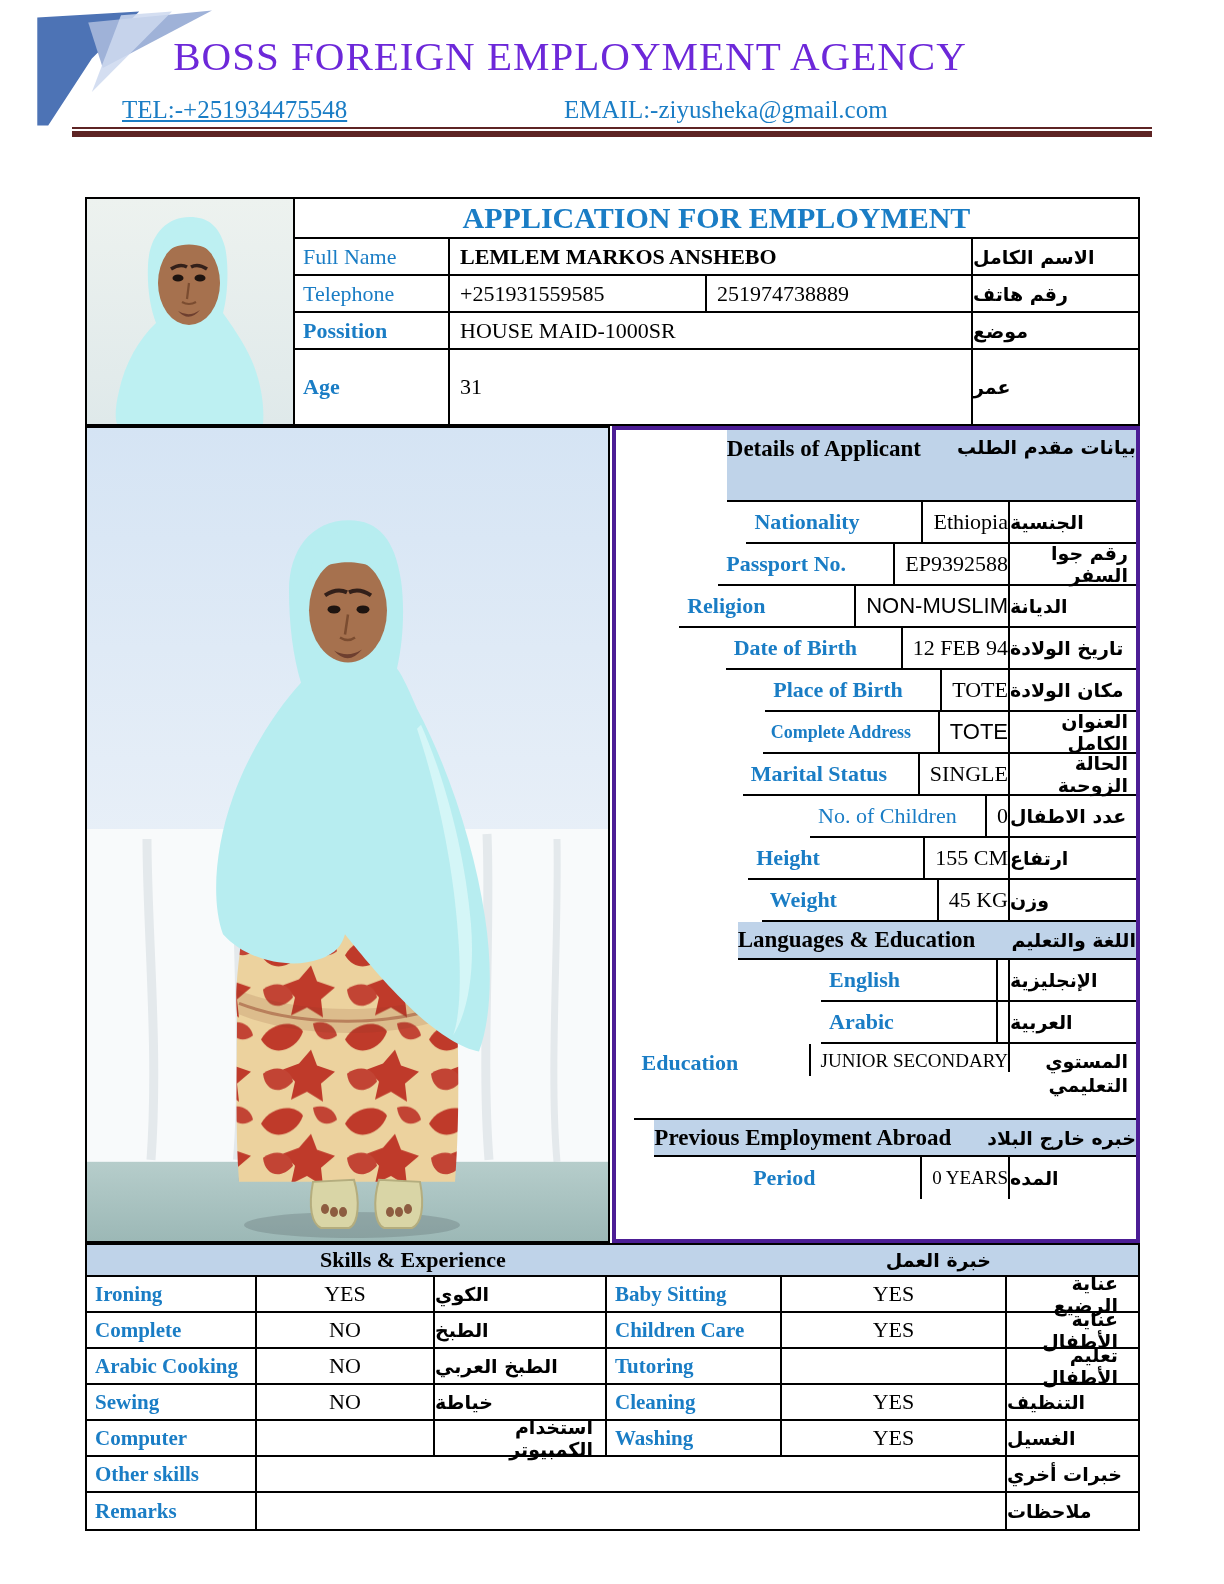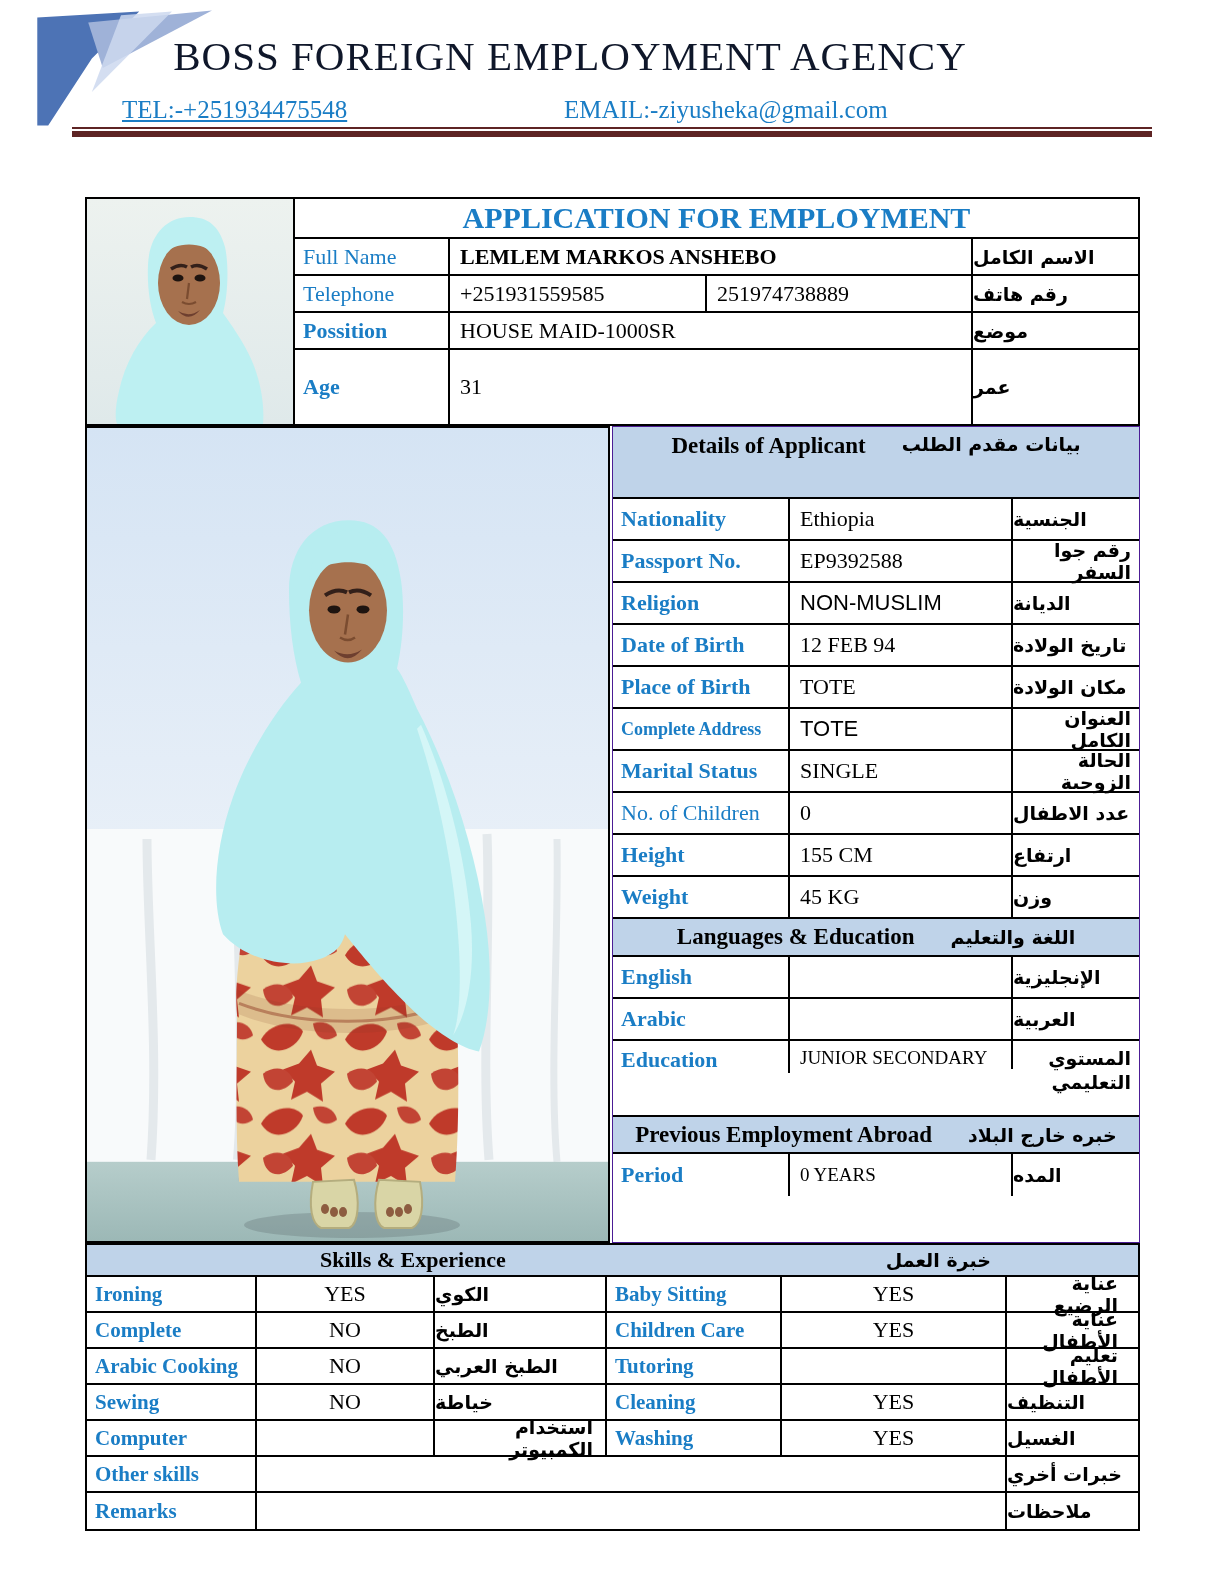--- a/index.html
+++ b/index.html
@@ -6,21 +6,21 @@
   .page{position:relative;width:1224px;height:1584px;background:#fff;
         font-family:"Liberation Serif",serif;overflow:hidden;}
 
   
   .logo{position:absolute;left:30px;top:8px;width:182px;height:120px;}
   .logo .t1,.logo .t2,.logo .t3{position:absolute;inset:0;}
   .logo .t1{background:#4d73b5;clip-path:polygon(4% 8%,60% 3%,34% 42%,10% 98%,4% 98%);}
   .logo .t2{background:#9fb2d8;clip-path:polygon(32% 12%,100% 2%,40% 50%);}
   .logo .t3{background:#cdd8ee;clip-path:polygon(50% 6%,78% 3%,34% 70%);opacity:.85;}
   .agency-name{position:absolute;left:150px;top:32px;width:840px;text-align:center;
-        font-size:41px;color:#0f172a;letter-spacing:1px;white-space:nowrap;}
+        font-size:41px;color:#6d28d9;letter-spacing:1px;white-space:nowrap;}
   .contact{position:absolute;left:2px;top:96px;width:1224px;height:30px;
         font-size:25px;color:#1a7dc5;}
   .tel{position:absolute;left:120px;text-decoration:underline;}
   .email{position:absolute;left:562px;}
   .rule{position:absolute;left:72px;top:127px;width:1080px;}
   .rule .thin{height:2px;background:#5e2424;}
   .rule .gap{height:2px;background:#fff;}
   .rule .thick{height:6px;background:#5e2424;}
   .b{font-weight:bold;}
   .ar{font-family:"DejaVu Sans",sans-serif;font-weight:bold;font-size:19px;}
@@ -36,21 +36,21 @@
   .trow{display:flex;height:37px;border-bottom:2px solid #000;box-sizing:border-box;}
   .trow:last-child{border-bottom:none;flex:1;}
   .trow .lbl{width:155px;padding-left:8px;font-size:22px;color:#1a7dc5;border-right:2px solid #000;}
   .trow .val{flex:1;padding-left:10px;font-size:22px;border-right:2px solid #000;}
   .trow .val1{width:257px;padding-left:10px;font-size:22px;border-right:2px solid #000;}
   .trow .ara{width:165px;justify-content:flex-end;padding-right:10px;}
 
   
   .mid{position:absolute;left:85px;top:426px;width:1055px;height:817px;display:flex;}
   .full-photo{width:525px;border:2px solid #000;box-sizing:border-box;position:relative;overflow:hidden;margin-right:2px;}
-  .details{flex:1;border:1px solid #4c1d95;box-sizing:border-box;display:flex;flex-direction:column;}
+  .details{flex:1;border:4px solid #4c1d95;box-sizing:border-box;display:flex;flex-direction:column;align-items:flex-end;}
   .drow{display:flex;border-bottom:2px solid #000;box-sizing:border-box;height:42px;}
   .drow:last-child{border-bottom:none;}
   .drow .dlbl{width:177px;padding-left:8px;font-size:22px;color:#1a7dc5;font-weight:bold;border-right:2px solid #000;}
   .drow .dval{flex:1;padding-left:10px;font-size:22px;border-right:2px solid #000;}
   .drow .dara{width:126px;justify-content:flex-end;padding-right:8px;text-align:right;}
   .sec-bar{background:#bfd3e9;border-bottom:2px solid #000;box-sizing:border-box;
         display:flex;align-items:center;justify-content:center;gap:36px;}
   .sec-bar .en{font-size:23px;font-weight:bold;}
   .rh-head{height:72px;align-items:flex-start;padding-top:6px;}
   .rh-bar{height:38px;}

